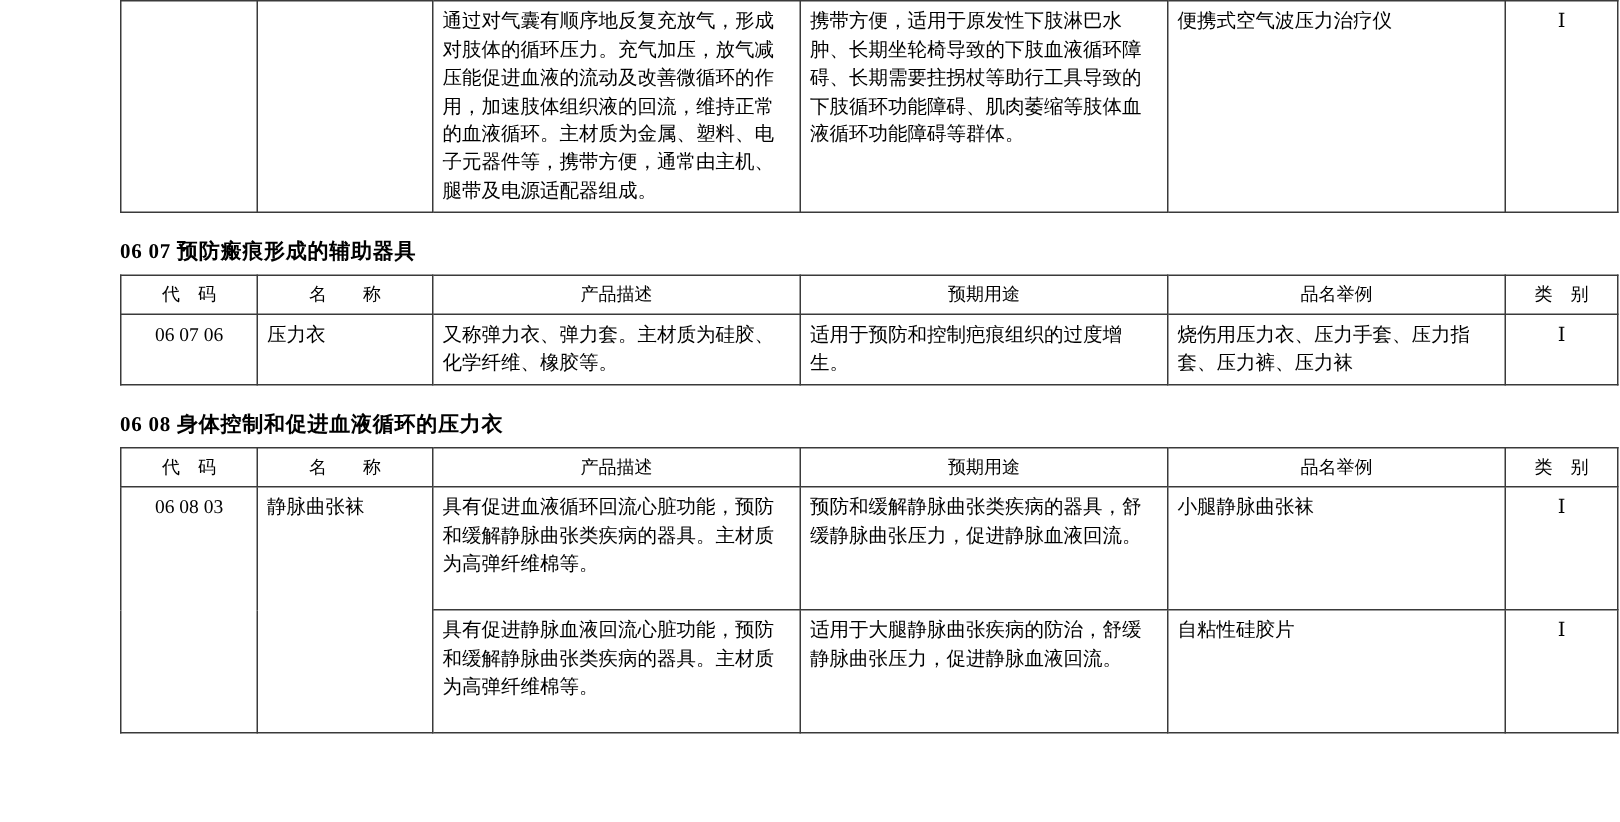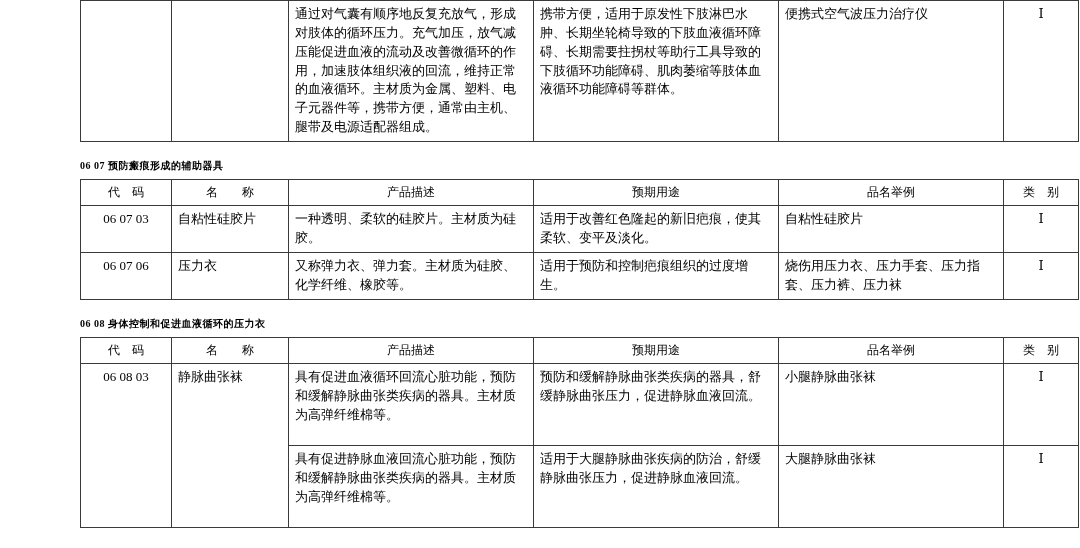--- a/index.html
+++ b/index.html
@@ -55,21 +55,21 @@
     vertical-align: middle;
   }
   .cell-code { width: 78px; text-align: center; }
   .cell-name { width: 104px; }
   .cell-desc { width: 232px; }
   .cell-use  { width: 232px; }
   .cell-ex   { width: 212px; margin-top: 16px; }
   .cell-cat  { width: 62px; text-align: center; }
 
   .sec-title {
-    font-size: 10px;
+    font-size: 14px;
     font-weight: bold;
     margin: 17px 0 6px 0;
     letter-spacing: 0.5px;
   }
 
   
   .top-table td { height: auto; }
   .top-table .c1 { width: 78px; }
   .top-table .c2 { width: 104px; }
   .top-table .c3 { width: 232px; margin-left: 47px; }
@@ -107,28 +107,20 @@
       <tbody>
           <tr class="hdr">
         <td class="cell-code">代　码</td>
         <td class="cell-name">名　　称</td>
         <td class="cell-desc">产品描述</td>
         <td class="cell-use">预期用途</td>
         <td class="cell-ex">品名举例</td>
         <td class="cell-cat">类　别</td>
       </tr>
       <tr class="row-mid">
-        <td class="cell-code mid">06 07 03</td>
-        <td class="cell-name mid">自粘性硅胶片</td>
-        <td class="cell-desc">一种透明、柔软的硅胶片。主材质为硅胶。</td>
-        <td class="cell-use">适用于改善红色隆起的新旧疤痕，使其柔软、变平及淡化。</td>
-        <td class="cell-ex mid">自粘性硅胶片</td>
-        <td class="cell-cat mid">Ⅰ</td>
-      </tr>
-      <tr class="row-mid">
         <td class="cell-code mid">06 07 06</td>
         <td class="cell-name mid">压力衣</td>
         <td class="cell-desc">又称弹力衣、弹力套。主材质为硅胶、化学纤维、橡胶等。</td>
         <td class="cell-use">适用于预防和控制疤痕组织的过度增生。</td>
         <td class="cell-ex">烧伤用压力衣、压力手套、压力指套、压力裤、压力袜</td>
         <td class="cell-cat mid">Ⅰ</td>
       </tr>
     </tbody>
       </table>
 
@@ -147,20 +139,20 @@
         <td class="cell-code mid" rowspan="2">06 08 03</td>
         <td class="cell-name mid" rowspan="2">静脉曲张袜</td>
         <td class="cell-desc">具有促进血液循环回流心脏功能，预防和缓解静脉曲张类疾病的器具。主材质为高弹纤维棉等。</td>
         <td class="cell-use">预防和缓解静脉曲张类疾病的器具，舒缓静脉曲张压力，促进静脉血液回流。</td>
         <td class="cell-ex">小腿静脉曲张袜</td>
         <td class="cell-cat mid">Ⅰ</td>
       </tr>
       <tr class="row-tall">
         <td class="cell-desc">具有促进静脉血液回流心脏功能，预防和缓解静脉曲张类疾病的器具。主材质为高弹纤维棉等。</td>
         <td class="cell-use">适用于大腿静脉曲张疾病的防治，舒缓静脉曲张压力，促进静脉血液回流。</td>
-        <td class="cell-ex">大腿静脉曲张袜</td>
+        <td class="cell-ex">自粘性硅胶片</td>
         <td class="cell-cat mid">Ⅰ</td>
       </tr>
     </tbody>
       </table>
 
   </div>
 </div>
 
 </body></html>

